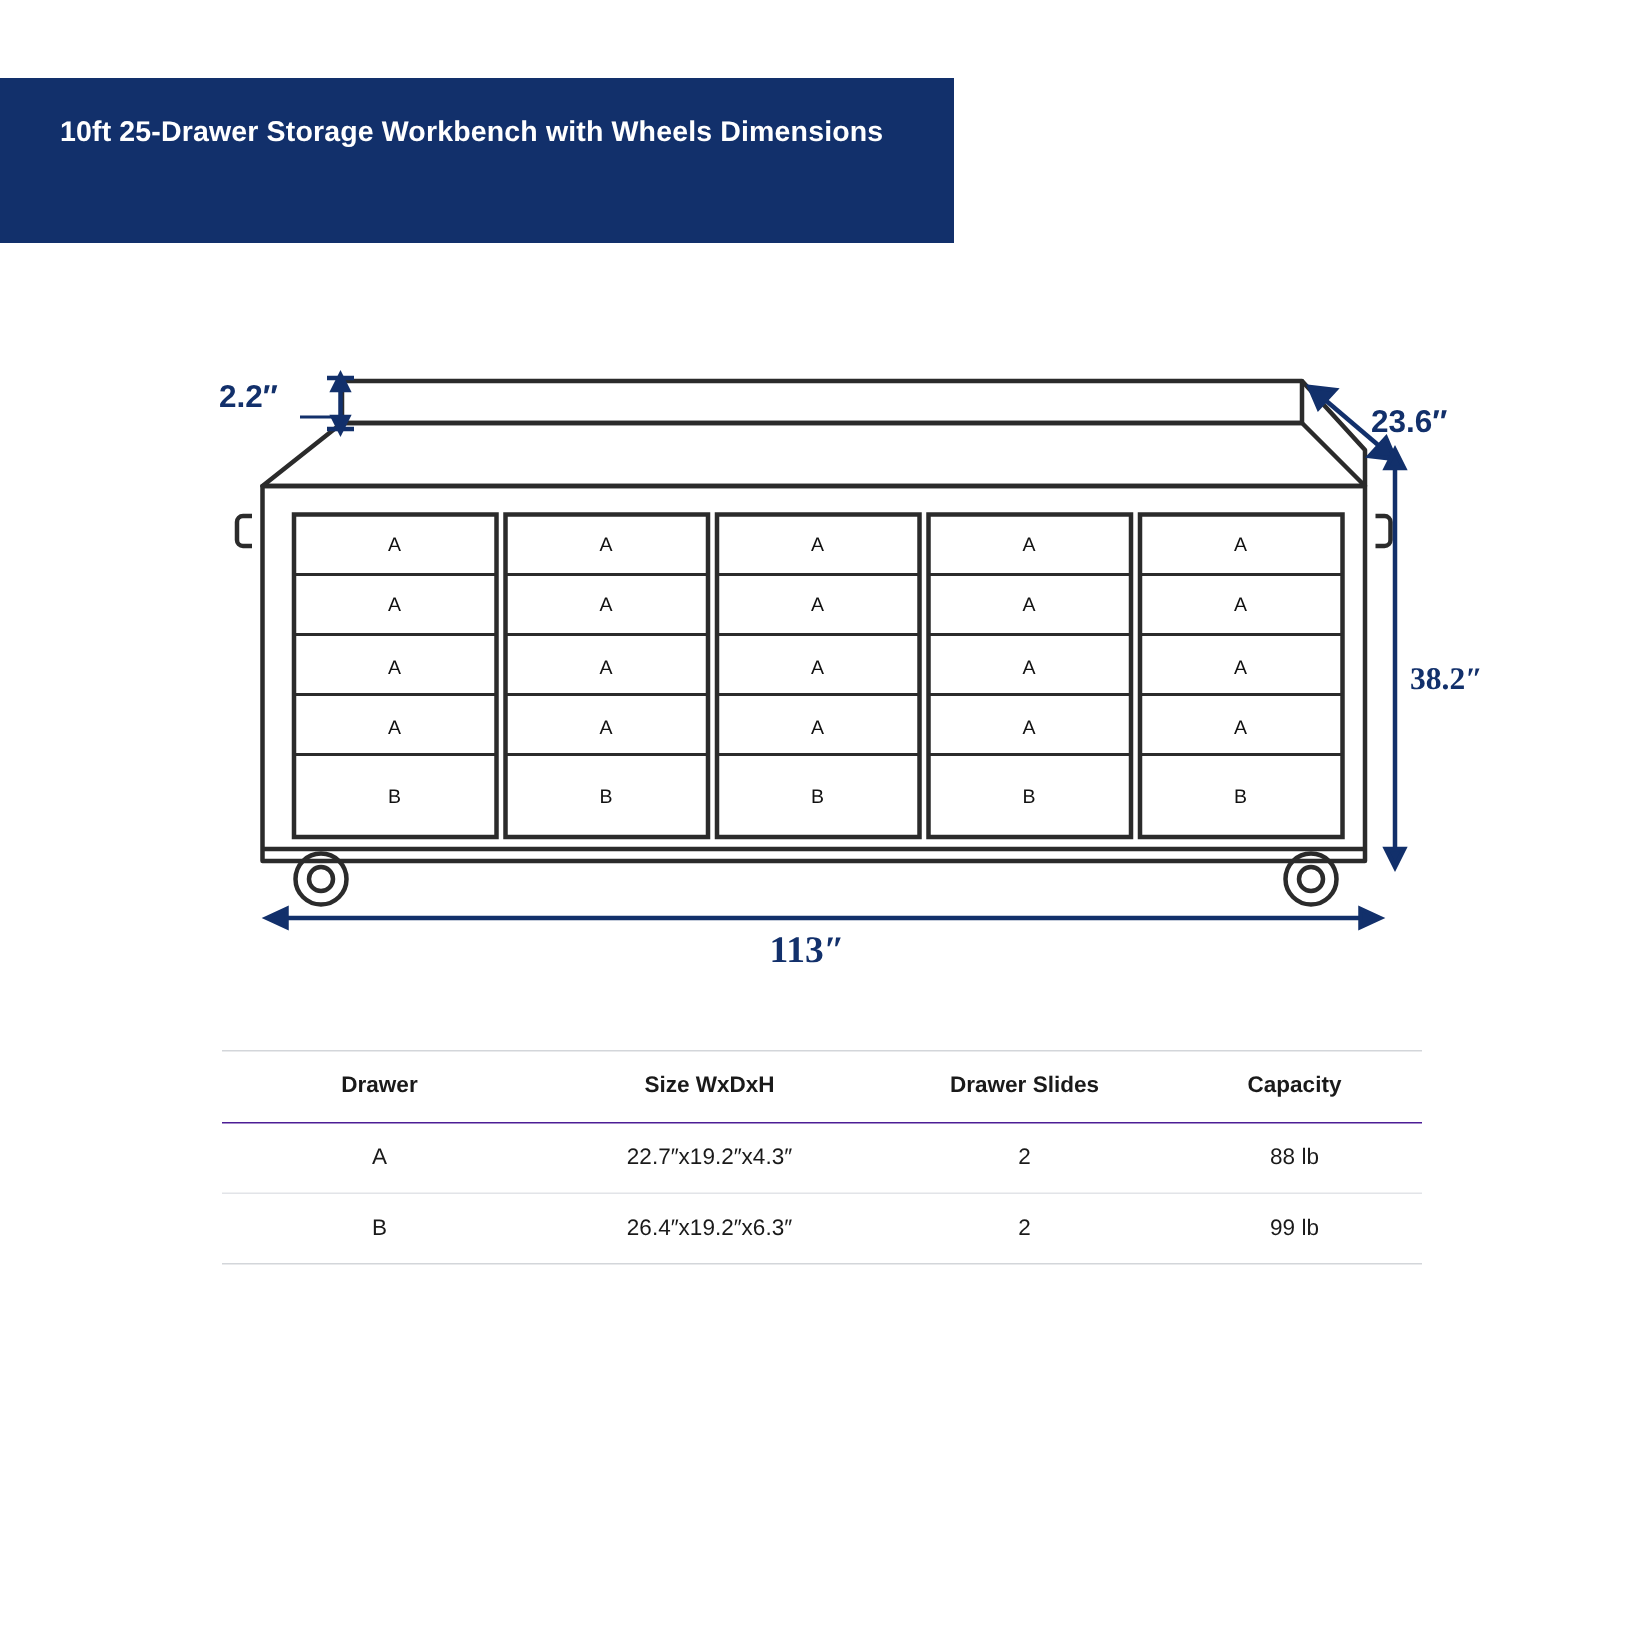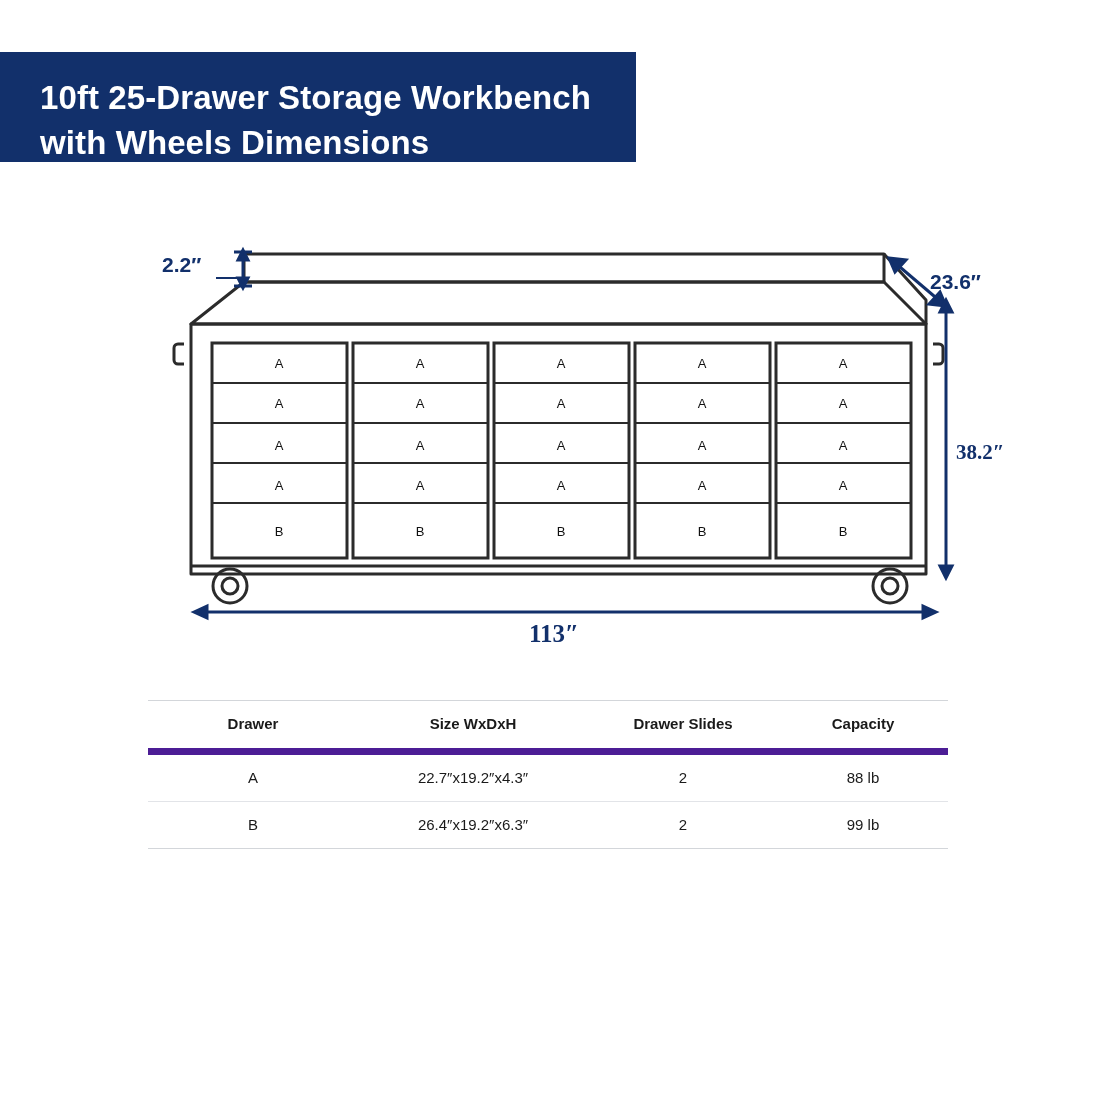--- a/index.html
+++ b/index.html
@@ -22,30 +22,30 @@
     left: 0;
     top: 52px;
     width: 636px;
     height: 110px;
     background: #12306b;
     box-sizing: border-box;
     padding: 24px 40px 0 40px;
   }
   #header-title {
     color: #ffffff;
-    font-size: 33px;
+    font-size: 19px;
     font-weight: bold;
     line-height: 1.35;
     letter-spacing: 0.1px;
   }
 
   
   #diagram {
     position: absolute;
-    left: 16px;
+    left: 0;
     top: 200px;
     width: 868px;
     height: 470px;
   }
   #diagram svg { display: block; }
 
   .dim-label {
     position: absolute;
     color: #12306b;
     font-weight: bold;
@@ -71,21 +71,21 @@
     left: 148px;
     top: 700px;
     width: 800px;
     border-collapse: collapse;
     font-size: 15px;
     color: #1a1a1a;
   }
   #spec-table th {
     font-weight: bold;
     padding: 14px 6px 16px 6px;
-    border-bottom: 7px solid #4c1d95;
+    border-bottom: 1px solid #4c1d95;
     border-top: 1px solid #d3d6da;
     text-align: center;
   }
   #spec-table td {
     padding: 14px 6px 15px 6px;
     border-bottom: 1px solid #e2e4e8;
     text-align: center;
   }
   #spec-table tbody tr:last-child td { border-bottom: 1px solid #d3d6da; }
   #spec-table col.c1 { width: 210px; }

